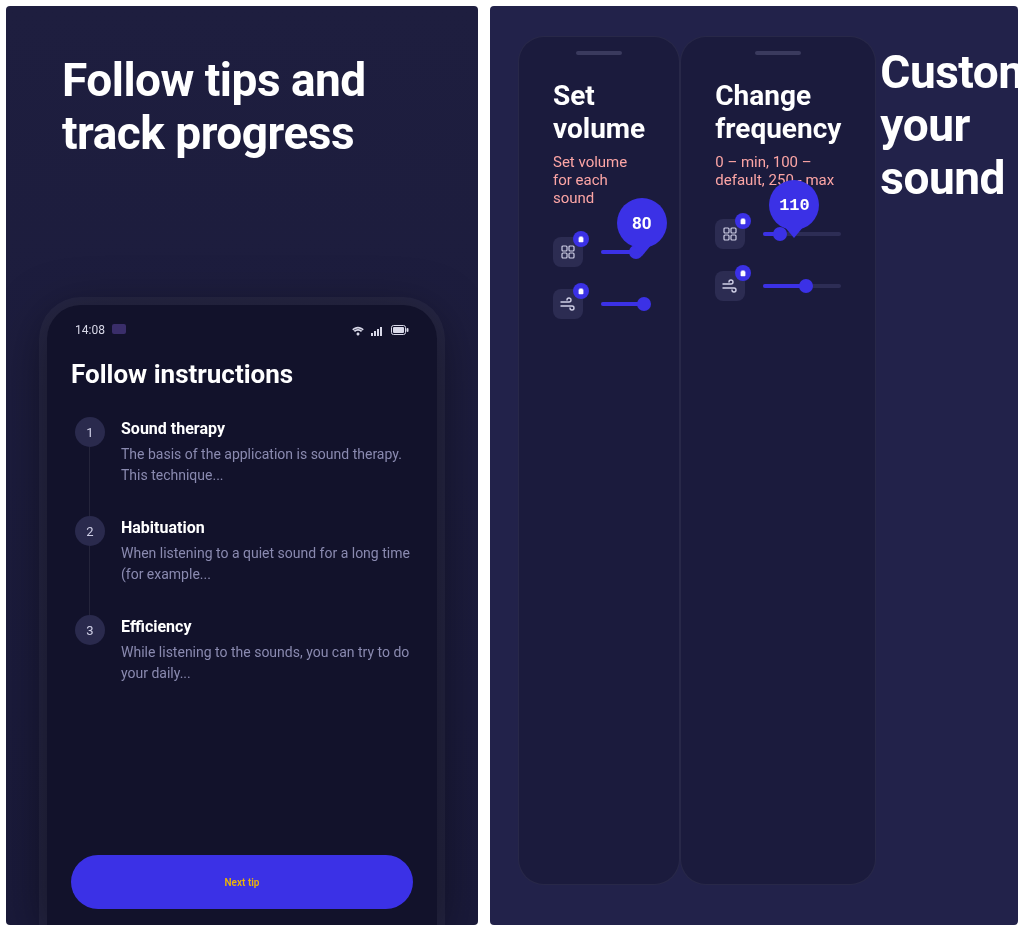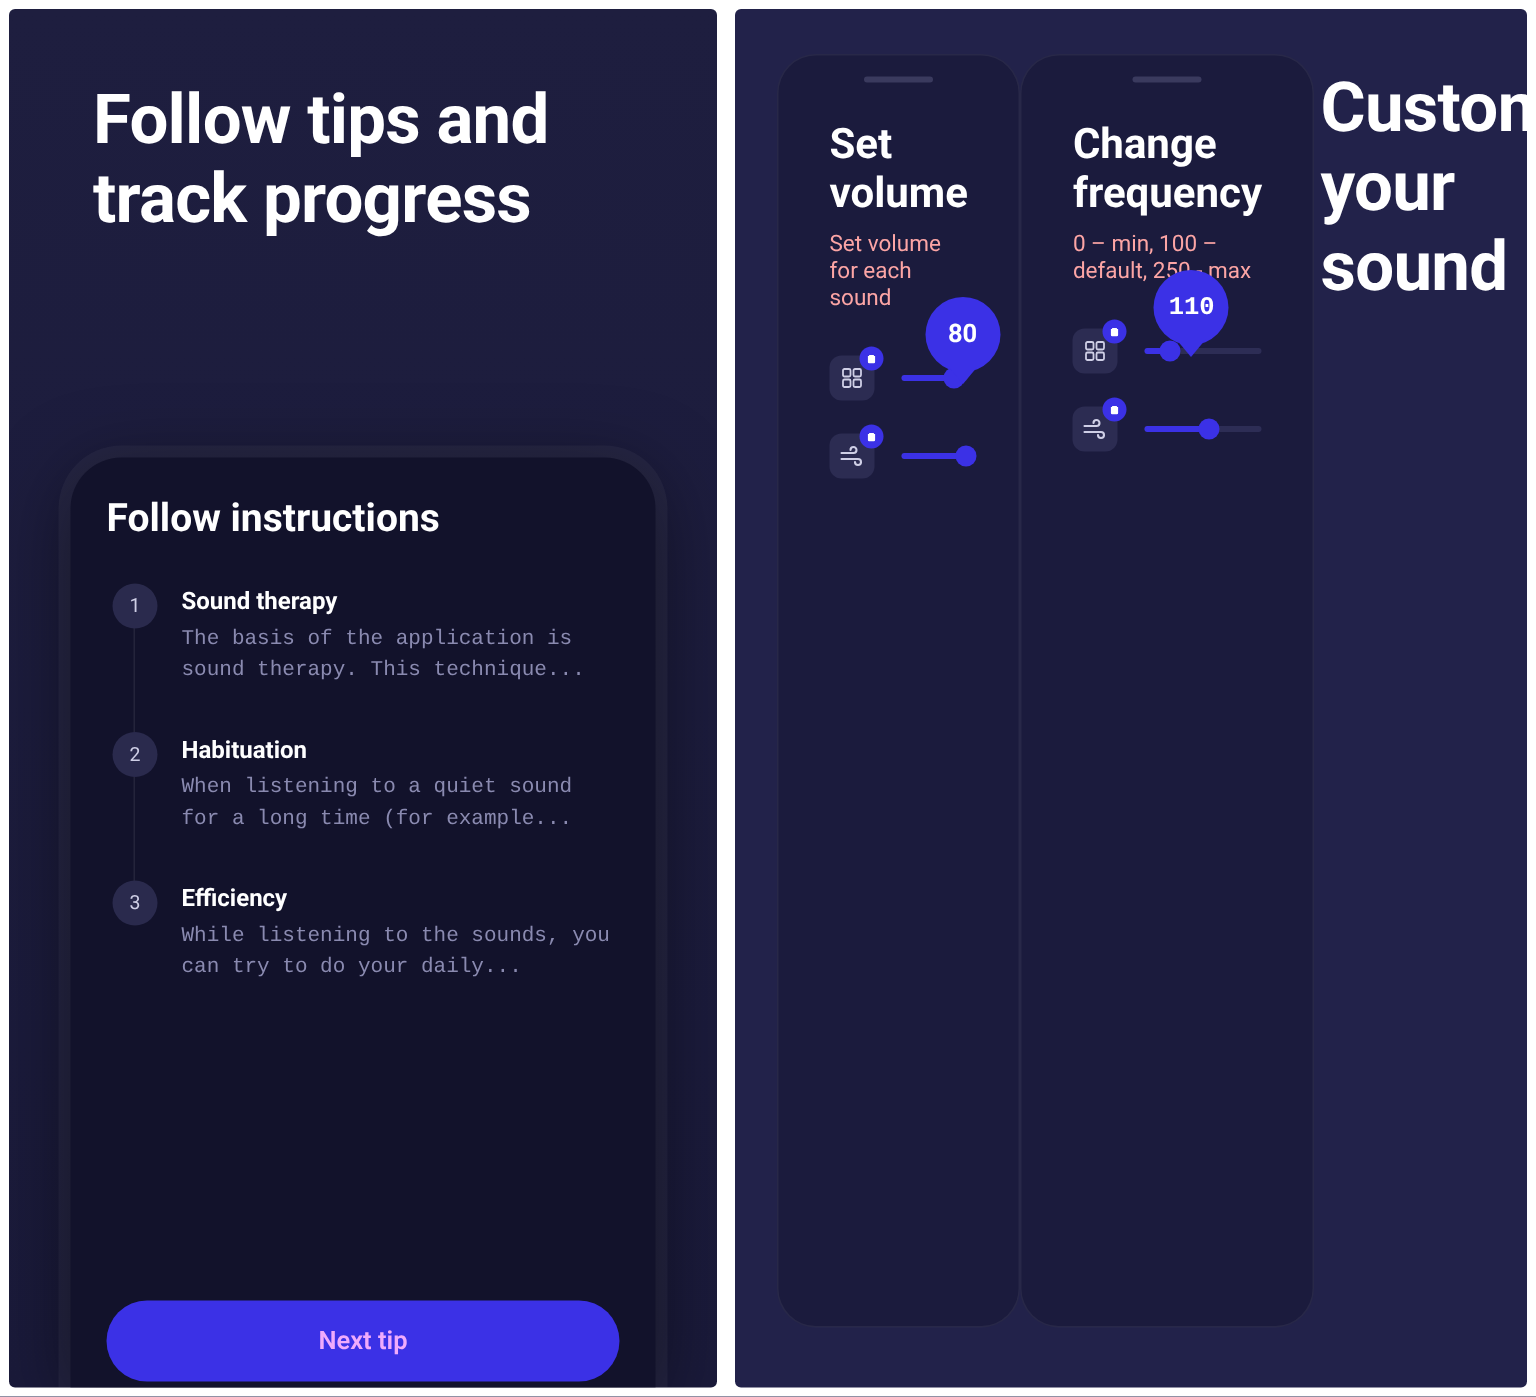--- a/index.html
+++ b/index.html
@@ -96,36 +96,35 @@
   .step-content { flex:1; padding-top:2px;}
   .step-title {
     font-size:16px;
     font-weight:700;
     margin-bottom:6px;
   }
   .step-desc {
     font-size:14px;
     line-height:1.5;
     color:#8a8ab0;
-    font-family:Liberation Mono, monospace;
   }
   .next-btn {
     position:absolute;
-    bottom:4px;
+    bottom:16px;
     left:24px;
     right:24px;
     height:54px;
     background:#3b31e6;
     border-radius:27px;
     display:flex;
     align-items:center;
     justify-content:center;
-    font-size:17px;
+    font-size:10px;
     font-weight:600;
-    color:#f0abfc;
+    color:#eab308;
     cursor:pointer;
   }
   
   .right-panel {
     background:#22224a;
     display:flex;
     flex-direction:row;
     padding: 30px 28px 0 28px;
   }
   .card {
@@ -244,20 +243,43 @@
     letter-spacing:-0.5px;
   }
 </style>
 </head>
 <body>
 
 <div class="panel left-panel">
   <div class="heading-left">Follow tips and track progress</div>
 
   <div class="phone-frame">
+    <div class="status-bar">
+      <span>
+        <span>14:08</span>
+        <span class="status-badge"></span>
+      </span>
+      <span class="status-right">
+        <svg width="14" height="11" viewBox="0 0 14 11" fill="none">
+            <path d="M7 10.5c.8 0 1.5-.7 1.5-1.5S7.8 7.5 7 7.5 5.5 8.2 5.5 9s.7 1.5 1.5 1.5zM2.5 5.5C3.7 4.3 5.3 3.6 7 3.6s3.3.7 4.5 1.9l1.3-1.3C11.2 2.6 9.2 1.7 7 1.7S2.8 2.6 1.2 4.2l1.3 1.3z" fill="#d8d8e8"></path>
+            <path d="M4 7c.8-.8 1.9-1.2 3-1.2s2.2.4 3 1.2l1.2-1.2C10.1 4.7 8.6 4 7 4s-3.1.7-4.2 1.8L4 7z" fill="#d8d8e8"></path>
+          </svg>
+        <svg width="14" height="11" viewBox="0 0 14 11" fill="#d8d8e8">
+            <rect x="0" y="8" width="2" height="3"></rect>
+            <rect x="3" y="6" width="2" height="5"></rect>
+            <rect x="6" y="4" width="2" height="7"></rect>
+            <rect x="9" y="2" width="2" height="9"></rect>
+          </svg>
+        <svg width="18" height="11" viewBox="0 0 18 11" fill="none">
+            <rect x="0.5" y="0.5" width="14" height="9" rx="2" stroke="#d8d8e8"></rect>
+            <rect x="2" y="2" width="11" height="6" rx="1" fill="#d8d8e8"></rect>
+            <rect x="15.5" y="3" width="2" height="4" rx="1" fill="#d8d8e8"></rect>
+          </svg>
+      </span>
+    </div>
 
     <div class="phone-title">Follow instructions</div>
 
     <div class="steps">
       <div class="step">
         <div class="step-num">1</div>
         <div class="step-content">
           <div class="step-title">Sound therapy</div>
           <div class="step-desc">The basis of the application is sound therapy. This technique...</div>
         </div>

